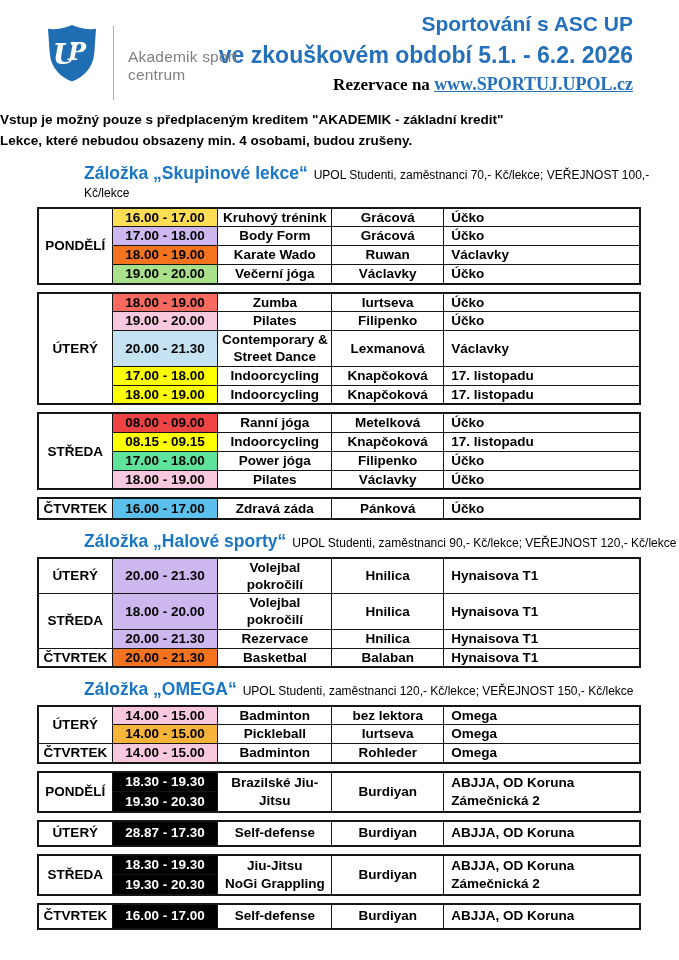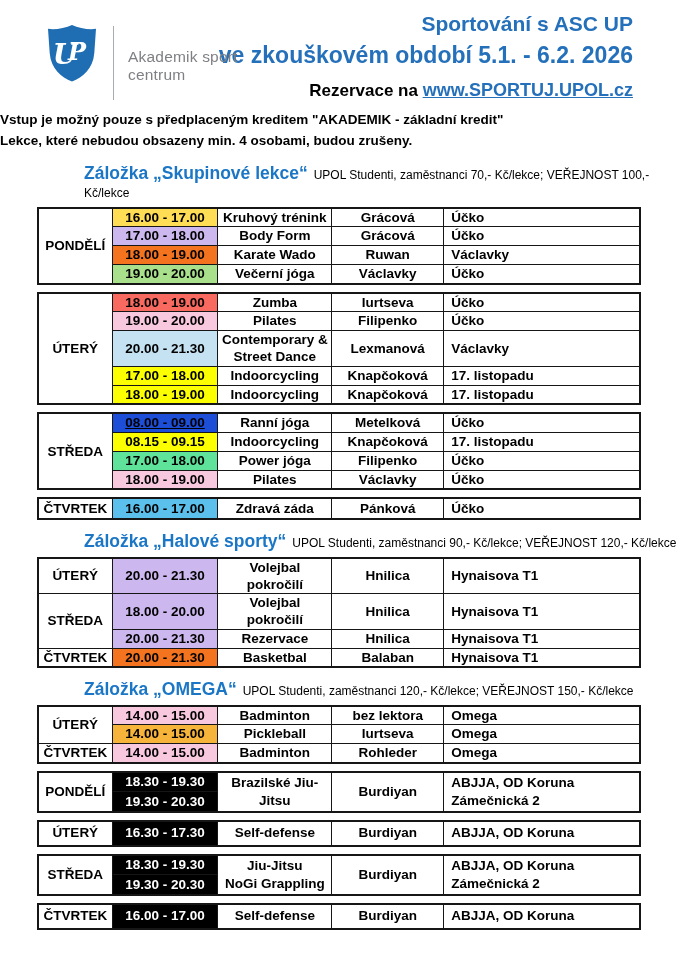--- a/index.html
+++ b/index.html
@@ -14,21 +14,21 @@
 
   
   .header{position:relative;height:106px;}
   .logo-wrap{position:absolute;left:46px;top:24px;display:flex;align-items:flex-start;}
   .shield{flex:0 0 auto;}
   .logo-divider{width:1px;background:#a9abae;height:74px;margin:2px 14px 0 15px;}
   .logo-text{color:var(--gray);font-size:15.5px;line-height:1.15;padding-top:24px;letter-spacing:.2px;}
   .titles{text-align:right;padding:12px 46px 0 0;}
   .title1{font-size:21px;font-weight:bold;color:var(--blue);line-height:1.1;}
   .title2{font-size:23px;font-weight:bold;color:var(--blue);margin-top:8px;line-height:1.1;}
-  .title3{font-size:17px;font-weight:bold;margin-top:13px;line-height:1.1;}
+  .title3{font-size:17px;font-weight:bold;margin-top:7px;line-height:1.1;font-family:Liberation Serif, serif;}
   .title3 .rlink{color:var(--blue);text-decoration:underline;font-size:18px;cursor:pointer;}
 
   
   .notice{text-align:left;font-weight:bold;font-size:13.5px;line-height:1.55;margin-top:4px;}
 
   
   .sec-head{margin:11px 0 5px 84px;line-height:1.15;}
   .sec-title{color:var(--secblue);font-weight:bold;font-size:17.5px;}
   .sec-sub{font-size:12px;margin-left:6px;color:#000;}
 
@@ -163,21 +163,21 @@
           <colgroup>
             <col class="col-day">
             <col class="col-time">
             <col class="col-act">
             <col class="col-instr">
             <col class="col-loc">
           </colgroup>
           <tbody>
             <tr>
               <td rowspan="4" class="c-day">STŘEDA</td>
-              <td class="c-time" style="background: #1d4ed8; text-decoration: underline;">08.00 - 09.00</td>
+              <td class="c-time" style="background: #ef4444;">08.00 - 09.00</td>
               <td class="c-act">Ranní jóga</td>
               <td class="c-instr">Metelková</td>
               <td class="c-loc">Účko</td>
             </tr>
             <tr>
               <td class="c-time" style="background: rgb(252, 255, 0);">08.15 - 09.15</td>
               <td class="c-act">Indoorcycling</td>
               <td class="c-instr">Knapčoková</td>
               <td class="c-loc">17. listopadu</td>
             </tr>
@@ -315,21 +315,21 @@
           <colgroup>
             <col class="col-day">
             <col class="col-time">
             <col class="col-act">
             <col class="col-instr">
             <col class="col-loc">
           </colgroup>
           <tbody>
             <tr style="height: 25px;">
               <td class="c-day">ÚTERÝ</td>
-              <td class="c-time inv" style="background: rgb(0, 0, 0);">16.30 - 17.30</td>
+              <td class="c-time inv" style="background: rgb(0, 0, 0);">28.87 - 17.30</td>
               <td class="c-act">Self-defense</td>
               <td class="c-instr">Burdiyan</td>
               <td class="c-loc">ABJJA, OD Koruna</td>
             </tr>
           </tbody>
         </table>
         <table class="sched">
           <colgroup>
             <col class="col-day">
             <col class="col-time">

